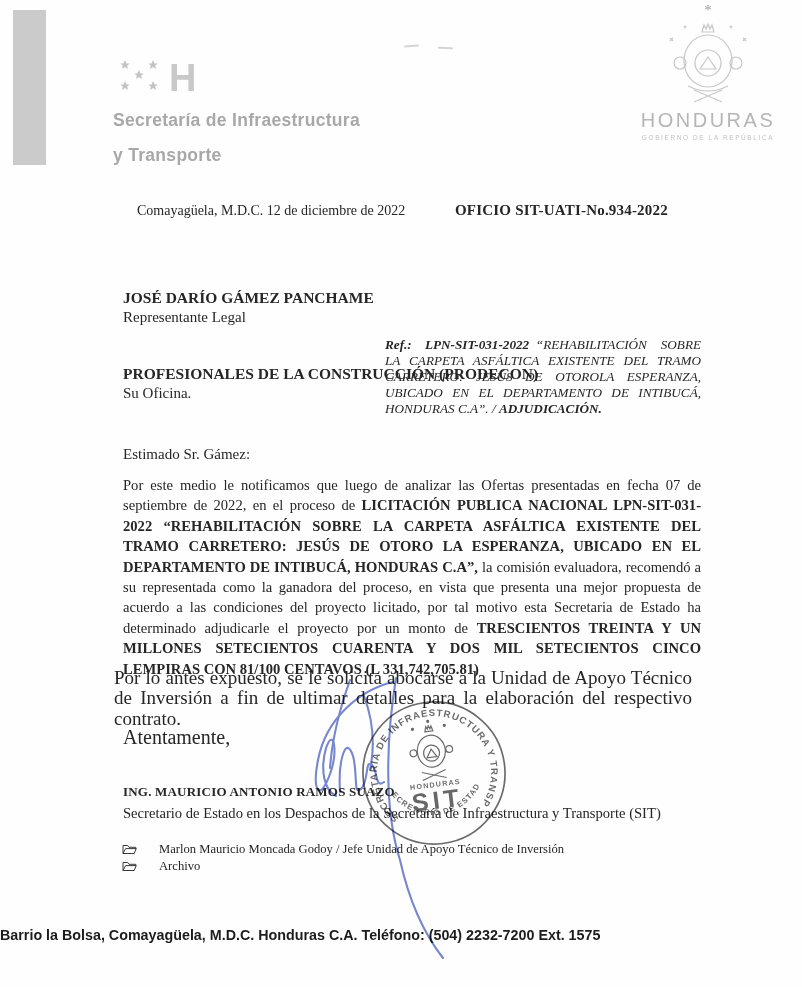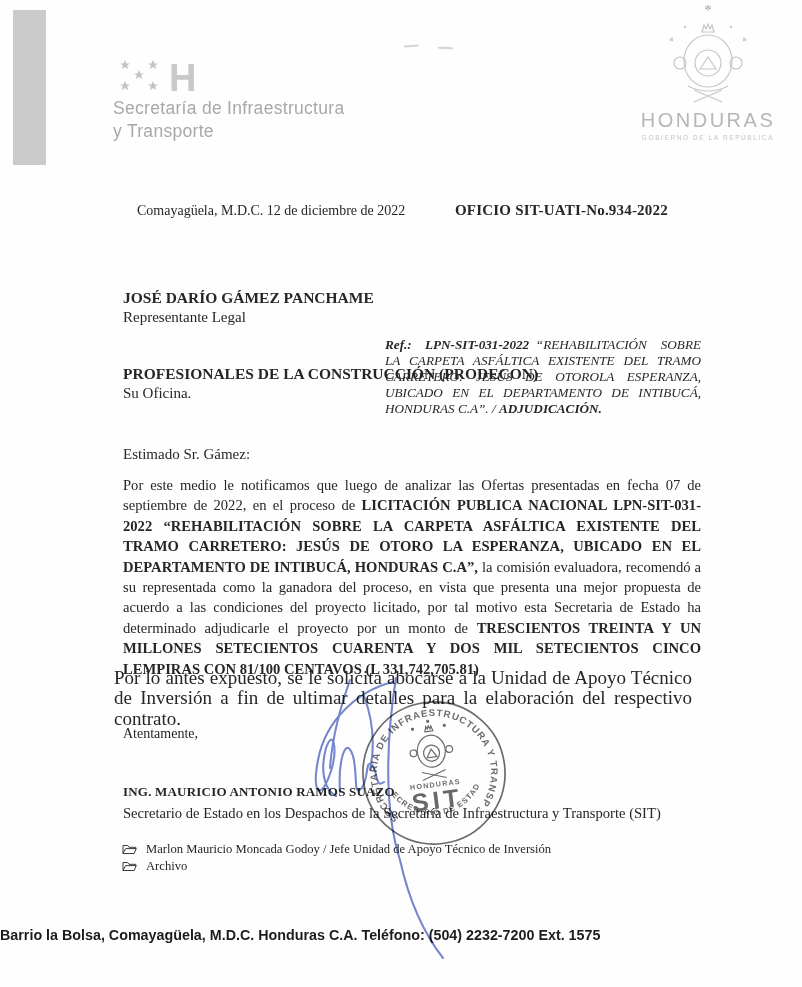--- a/index.html
+++ b/index.html
@@ -5,22 +5,22 @@
   html,body{margin:0;padding:0;background:#e8e8e8;}
   .page{
     position:relative;width:802px;height:987px;background:#fefefe;
     font-family:"Liberation Serif",serif;color:#262626;overflow:hidden;
     margin:0 auto;
   }
   
   .gray-bar{position:absolute;left:13px;top:10px;width:33px;height:155px;background:#cacbca;}
   .sit-logo{position:absolute;left:113px;top:56px;width:300px;}
   .sit-logo svg{display:block;}
-  .sit-name{font-family:"Liberation Sans",sans-serif;font-weight:normal;
-    color:#a8a8a8;font-size:17.5px;line-height:21px;letter-spacing:.3px;margin-top:2px;}
+  .sit-name{font-family:"Liberation Sans",sans-serif;font-weight:bold;
+    color:#a8a8a8;font-size:17.5px;line-height:21px;letter-spacing:.3px;margin-top:14px;}
   .emblem{position:absolute;left:640px;top:4px;width:136px;text-align:center;}
   .emblem-star{color:#9f9f9f;font-size:15px;line-height:12px;font-family:"Liberation Serif",serif;}
   .emblem-country{font-family:"Liberation Sans",sans-serif;color:#b6b6b6;
     font-size:20px;letter-spacing:2.5px;margin-top:1px;}
   .emblem-sub{font-family:"Liberation Sans",sans-serif;color:#c2c2c2;
     font-size:6.5px;letter-spacing:1.6px;margin-top:2px;}
   .scan-dash{position:absolute;height:2px;background:#d4d4d4;border-radius:1px;}
   
   .date-line{position:absolute;left:137px;top:203px;font-size:14px;}
   .oficio{position:absolute;left:455px;top:202px;font-size:15px;font-weight:bold;letter-spacing:.2px;}
@@ -31,27 +31,27 @@
   .refblock{position:absolute;left:385px;top:337px;width:316px;
     font-style:italic;font-size:13.2px;line-height:16px;text-align:justify;}
   .refblock .bi{font-weight:bold;}
   
   .salutation{position:absolute;left:123px;top:446px;font-size:15px;}
   .para1{position:absolute;left:123px;top:475px;width:578px;
     font-size:14.6px;line-height:20.4px;text-align:justify;}
   .para1 .b{font-weight:bold;}
   .para2{position:absolute;left:114px;top:668px;width:578px;
     font-size:19px;line-height:20.4px;text-align:justify;}
-  .closing{position:absolute;left:123px;top:726px;font-size:14px;}
+  .closing{position:absolute;left:123px;top:726px;font-size:20px;}
   
   .sig-name{position:absolute;left:123px;top:784px;font-size:13px;font-weight:bold;letter-spacing:.2px;}
   .sig-title{position:absolute;left:123px;top:805px;font-size:14.6px;}
   
   .cc{position:absolute;left:122px;top:841px;font-size:12.6px;line-height:17px;}
-  .cc-row{display:flex;align-items:center;gap:9px;text-align:center;}
+  .cc-row{display:flex;align-items:center;gap:22px;text-align:center;}
   .cc-row svg{flex:0 0 auto;}
   
   .footer{position:absolute;left:0;right:0;top:927px;
     font-family:"Liberation Sans",sans-serif;font-weight:bold;font-size:14.3px;color:#1c1c1c;}
   
   .stamp{position:absolute;left:352px;top:691px;width:164px;height:164px;
     mix-blend-mode:multiply;opacity:.82;transform:rotate(-7deg);}
   .ink-signature{position:absolute;left:280px;top:660px;width:200px;height:310px;
     mix-blend-mode:multiply;}
 </style>

